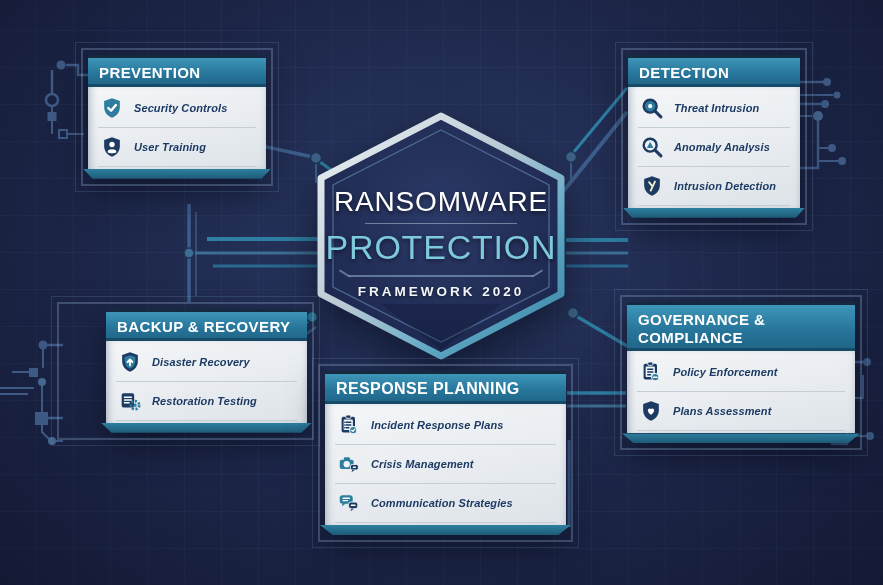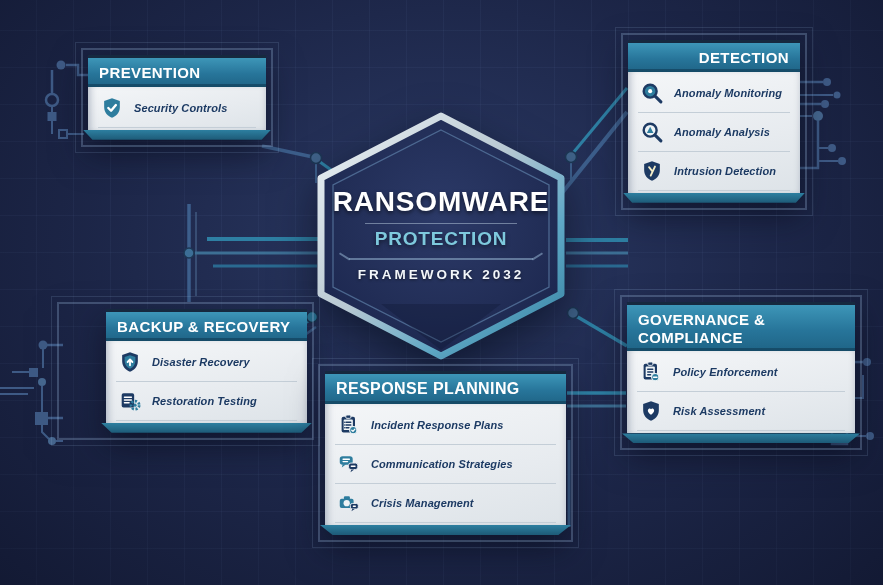--- a/index.html
+++ b/index.html
@@ -9,23 +9,23 @@
     background-color:#202a4e;
     background-image:
       radial-gradient(ellipse at 50% 42%, rgba(62,84,140,.38) 0%, rgba(18,26,54,.25) 55%, rgba(8,12,30,.55) 100%),
       repeating-linear-gradient(0deg, transparent 0 36px, rgba(130,160,215,.08) 36px 37px),
       repeating-linear-gradient(90deg, transparent 0 36px, rgba(130,160,215,.08) 36px 37px);
   }
   .overlay-svg{position:absolute;left:0;top:0;z-index:1;}
   
   .hex-svg{position:absolute;left:303px;top:108px;z-index:2;filter:drop-shadow(0 16px 22px rgba(3,8,22,.6));}
   .hex-content{position:absolute;left:316px;top:186px;width:250px;z-index:2;text-align:center;}
-  .hex-line1{font-size:28px;font-weight:700;color:#ffffff;letter-spacing:.8px;text-shadow:0 2px 4px rgba(0,0,0,.55);}
+  .hex-line1{font-size:28px;font-weight:400;color:#ffffff;letter-spacing:.8px;text-shadow:0 2px 4px rgba(0,0,0,.55);}
   .hex-div1{width:152px;height:1px;margin:5px auto 4px;background:rgba(205,225,240,.45);}
-  .hex-line2{font-size:19px;font-weight:700;color:#7ec9dd;letter-spacing:.8px;text-shadow:0 2px 4px rgba(0,0,0,.5);}
+  .hex-line2{font-size:34px;font-weight:400;color:#7ec9dd;letter-spacing:.8px;text-shadow:0 2px 4px rgba(0,0,0,.5);}
   .hex-div2{display:flex;align-items:center;justify-content:center;margin:8px auto 7px;width:208px;}
   .hex-div2 .dc{flex:1;height:2px;background:rgba(150,180,210,.55);}
   .hex-div2 .dl,.hex-div2 .dr{width:12px;height:2px;background:rgba(150,180,210,.55);}
   .hex-div2 .dl{transform:rotate(32deg) translateY(-3px);}
   .hex-div2 .dr{transform:rotate(-32deg) translateY(-3px);}
   .hex-line3{font-size:13.5px;font-weight:700;color:#f2f6fa;letter-spacing:3px;text-shadow:0 1px 3px rgba(0,0,0,.5);}
   
   .card{position:absolute;z-index:3;filter:drop-shadow(0 13px 16px rgba(3,8,22,.55));}
   .card::before{content:"";position:absolute;inset:-7px;border:2px solid rgba(150,180,215,.30);pointer-events:none;}
   .card::after{content:"";position:absolute;inset:-13px;border:1px solid rgba(150,180,215,.16);pointer-events:none;}
@@ -40,21 +40,21 @@
     background:linear-gradient(168deg,#f4f6f8 0%,#e7ebef 60%,#dde3e8 100%);
     padding:2px 10px;
     box-shadow:inset 7px 0 9px -6px rgba(40,60,95,.4), inset -4px 0 6px -4px rgba(40,60,95,.22);
   }
   .item{display:flex;align-items:center;gap:9px;padding:6px 1px;border-bottom:1px solid #c4ced7;}
   .item .icon{flex:0 0 auto;width:26px;height:26px;display:flex;align-items:center;justify-content:center;}
   .item .label{font-size:11px;font-weight:700;color:#1c3a63;letter-spacing:.1px;white-space:nowrap;font-style:italic;}
   .card-bottom{height:10px;margin:0 -5px;background:linear-gradient(180deg,#2d7fa0 0%,#1d5a77 100%);
     clip-path:polygon(0 0,100% 0,95% 100%,5% 100%);}
   .card-prevention{left:88px;top:55px;width:178px;}
-  .card-detection{left:628px;top:40px;width:172px;text-align:right;}
+  .card-detection{left:628px;top:55px;width:172px;}
   .card-backup{left:64px;top:309px;width:201px;padding-left:42px;}
   .card-response{left:325px;top:371px;width:241px;}
   .card-response .card-header{font-size:16px;}
   .card-governance{left:627px;top:302px;width:228px;}
 </style>
 </head>
 <body>
 
 <div class="stage">
 
@@ -173,55 +173,65 @@
   </svg>
   <div class="hex-content">
     <div class="hex-line1">RANSOMWARE</div>
     <div class="hex-div1"></div>
     <div class="hex-line2">PROTECTION</div>
     <div class="hex-div2">
         <i class="dl"></i>
         <i class="dc"></i>
         <i class="dr"></i>
       </div>
-    <div class="hex-line3">FRAMEWORK 2032</div>
+    <div class="hex-line3">FRAMEWORK 2020</div>
   </div>
 
   <div class="card card-prevention">
     <div class="card-header">
       <span>PREVENTION</span>
     </div>
     <div class="card-body">
       <div class="item">
         <span class="icon">
           <svg width="24" height="24" viewBox="0 0 26 26">
               <path d="M13 2.5 L21.5 5.5 V12 C21.5 17.8 18 21.6 13 23.5 C8 21.6 4.5 17.8 4.5 12 V5.5 Z" fill="#2e7d9e"></path>
               <polyline points="9,13 12,16 17.2,9.8" fill="none" stroke="#fff" stroke-width="2.6" stroke-linecap="round" stroke-linejoin="round"></polyline>
             </svg>
         </span>
         <span class="label">Security Controls</span>
+      </div>
+      <div class="item">
+        <span class="icon">
+          <svg width="24" height="24" viewBox="0 0 26 26">
+              <path d="M13 2.5 L21.5 5.5 V12 C21.5 17.8 18 21.6 13 23.5 C8 21.6 4.5 17.8 4.5 12 V5.5 Z" fill="#1d3a63"></path>
+              <circle cx="13" cy="10.3" r="2.9" fill="#fff"></circle>
+              <path d="M8.3 18 C8.3 14.6 17.7 14.6 17.7 18 L17.7 18.6 C16.2 20.2 9.8 20.2 8.3 18.6 Z" fill="#fff"></path>
+            </svg>
+        </span>
+        <span class="label">User Training</span>
       </div>
     </div>
     <div class="card-bottom"></div>
   </div>
 
   <div class="card card-detection">
     <div class="card-header">
       <span>DETECTION</span>
     </div>
     <div class="card-body">
       <div class="item">
         <span class="icon">
           <svg width="24" height="24" viewBox="0 0 26 26">
               <circle cx="11" cy="11" r="7" fill="#2e7d9e" stroke="#1d3a63" stroke-width="2.6"></circle>
               <circle cx="11" cy="11" r="2.2" fill="#fff"></circle>
               <line x1="16.6" y1="16.6" x2="22.6" y2="22.6" stroke="#1d3a63" stroke-width="3.4" stroke-linecap="round"></line>
             </svg>
         </span>
-        <span class="label">Anomaly Monitoring</span>
+        <span class="label">Threat Intrusion</span>
       </div>
       <div class="item">
         <span class="icon">
           <svg width="24" height="24" viewBox="0 0 26 26">
               <circle cx="11" cy="11" r="7" fill="#eef3f6" stroke="#1d3a63" stroke-width="2.6"></circle>
               <path d="M11 7.2 L14.6 14.2 H7.4 Z" fill="#2e7d9e"></path>
               <line x1="16.6" y1="16.6" x2="22.6" y2="22.6" stroke="#1d3a63" stroke-width="3.4" stroke-linecap="round"></line>
             </svg>
         </span>
         <span class="label">Anomaly Analysis</span>
@@ -286,43 +296,43 @@
               <circle cx="8.4" cy="16" r=".8" fill="#1d3a63"></circle>
               <circle cx="17.6" cy="18.6" r="3.9" fill="#2e7d9e" stroke="#eef3f6" stroke-width="1.2"></circle>
               <polyline points="16,18.6 17.3,19.9 19.4,17.4" fill="none" stroke="#fff" stroke-width="1.4" stroke-linecap="round" stroke-linejoin="round"></polyline>
             </svg>
         </span>
         <span class="label">Incident Response Plans</span>
       </div>
       <div class="item">
         <span class="icon">
           <svg width="24" height="24" viewBox="0 0 26 26">
+              <rect x="7.5" y="5.8" width="6.5" height="3.4" rx="1.2" fill="#2e7d9e"></rect>
+              <rect x="3" y="8.5" width="15" height="9.8" rx="2" fill="#2e7d9e"></rect>
+              <circle cx="10.5" cy="13.2" r="3.4" fill="#eef3f6"></circle>
+              <rect x="14.5" y="13.5" width="8.6" height="6" rx="2" fill="#1d3a63" stroke="#eef1f4" stroke-width="1"></rect>
+              <path d="M16.6 19.5 L15.6 22 L19.2 19.5 Z" fill="#1d3a63"></path>
+              <rect x="17" y="15.8" width="3.6" height="1.6" rx=".8" fill="#fff"></rect>
+            </svg>
+        </span>
+        <span class="label">Crisis Management</span>
+      </div>
+      <div class="item">
+        <span class="icon">
+          <svg width="24" height="24" viewBox="0 0 26 26">
               <rect x="3" y="4.5" width="14" height="9.2" rx="3" fill="#2e7d9e"></rect>
               <path d="M6.2 13.2 L5.2 16.8 L9.8 13.4 Z" fill="#2e7d9e"></path>
               <path d="M6.6 7.8 H13.4 M6.6 10.4 H11.4" stroke="#fff" stroke-width="1.5" stroke-linecap="round"></path>
               <rect x="12.5" y="12" width="10" height="7" rx="2.5" fill="#1d3a63" stroke="#e8edf2" stroke-width="1"></rect>
               <path d="M15.6 19 L14.6 22 L18.6 19 Z" fill="#1d3a63"></path>
               <path d="M15.5 15.5 H19.5" stroke="#fff" stroke-width="1.5" stroke-linecap="round"></path>
             </svg>
         </span>
         <span class="label">Communication Strategies</span>
       </div>
-      <div class="item">
-        <span class="icon">
-          <svg width="24" height="24" viewBox="0 0 26 26">
-              <rect x="7.5" y="5.8" width="6.5" height="3.4" rx="1.2" fill="#2e7d9e"></rect>
-              <rect x="3" y="8.5" width="15" height="9.8" rx="2" fill="#2e7d9e"></rect>
-              <circle cx="10.5" cy="13.2" r="3.4" fill="#eef3f6"></circle>
-              <rect x="14.5" y="13.5" width="8.6" height="6" rx="2" fill="#1d3a63" stroke="#eef1f4" stroke-width="1"></rect>
-              <path d="M16.6 19.5 L15.6 22 L19.2 19.5 Z" fill="#1d3a63"></path>
-              <rect x="17" y="15.8" width="3.6" height="1.6" rx=".8" fill="#fff"></rect>
-            </svg>
-        </span>
-        <span class="label">Crisis Management</span>
-      </div>
     </div>
     <div class="card-bottom"></div>
   </div>
 
   <div class="card card-governance">
     <div class="card-header">
       <span>GOVERNANCE &amp; COMPLIANCE</span>
     </div>
     <div class="card-body">
       <div class="item">
@@ -338,19 +348,19 @@
         </span>
         <span class="label">Policy Enforcement</span>
       </div>
       <div class="item">
         <span class="icon">
           <svg width="24" height="24" viewBox="0 0 26 26">
               <path d="M13 2.5 L21.5 5.5 V12 C21.5 17.8 18 21.6 13 23.5 C8 21.6 4.5 17.8 4.5 12 V5.5 Z" fill="#1d3a63"></path>
               <path d="M13 17 C9.4 14.4 8.9 11.9 10.4 10.7 C11.5 9.9 12.6 10.4 13 11.2 C13.4 10.4 14.5 9.9 15.6 10.7 C17.1 11.9 16.6 14.4 13 17 Z" fill="#fff"></path>
             </svg>
         </span>
-        <span class="label">Risk Assessment</span>
+        <span class="label">Plans Assessment</span>
       </div>
     </div>
     <div class="card-bottom"></div>
   </div>
 
 </div>
 
 </body></html>

